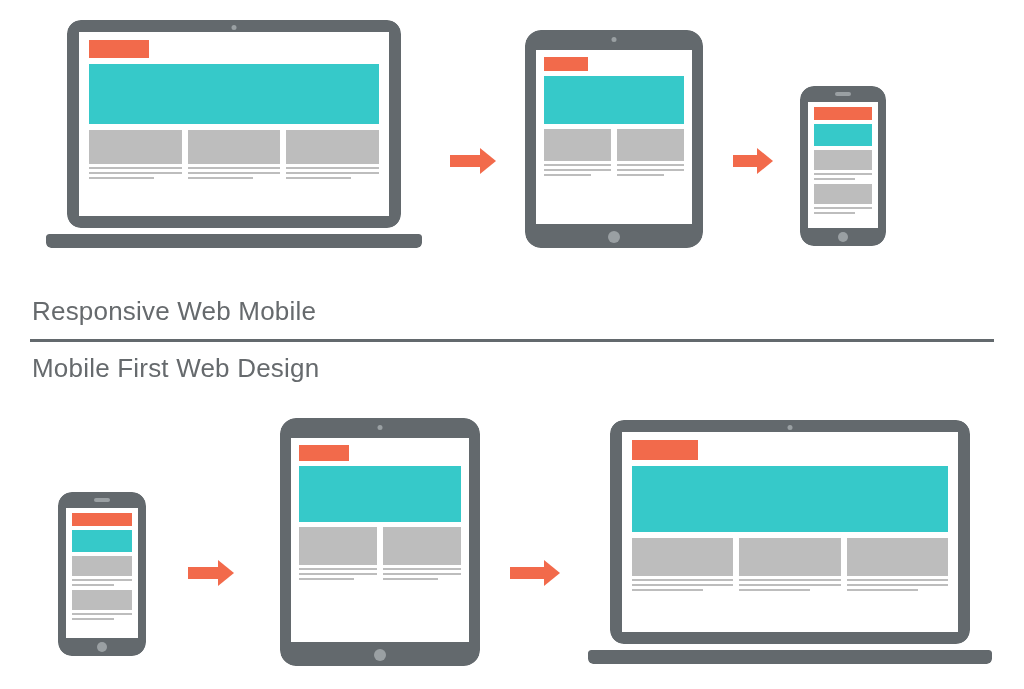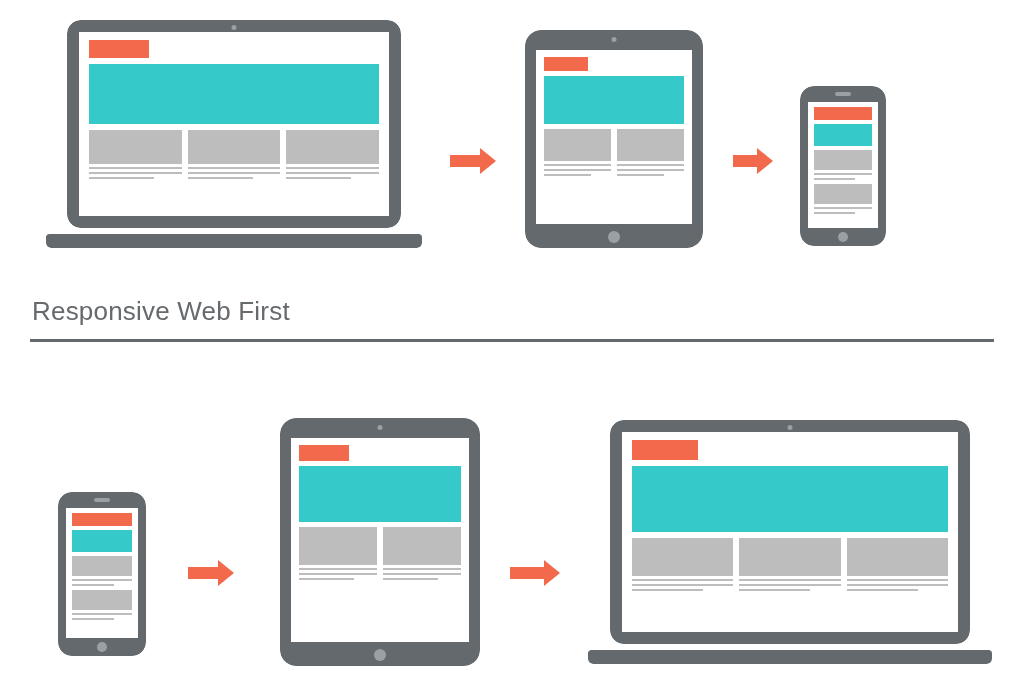--- a/index.html
+++ b/index.html
@@ -223,24 +223,25 @@
             <div class="thumb"></div>
             <div class="line"></div>
             <div class="line" style="width:70%;"></div>
           </div>
         </div>
       </div>
       <div class="home"></div>
     </div>
   </div>
 
-  <div class="label" style="left:32px; top:296px;">Responsive Web First</div>
+  <div class="label" style="left:32px; top:296px;">Responsive Web Mobile</div>
 
   <div class="divider" style="top:339px;"></div>
 
+  <div class="label" style="left:32px; top:353px;">Mobile First Web Design</div>
 
   <div class="phone" style="left:58px; top:492px;">
     <div class="frame" style="width:88px; height:164px;">
       <div class="speaker"></div>
       <div class="screen">
         <div class="logo"></div>
         <div class="hero"></div>
         <div class="cards">
           <div class="card">
             <div class="thumb"></div>

